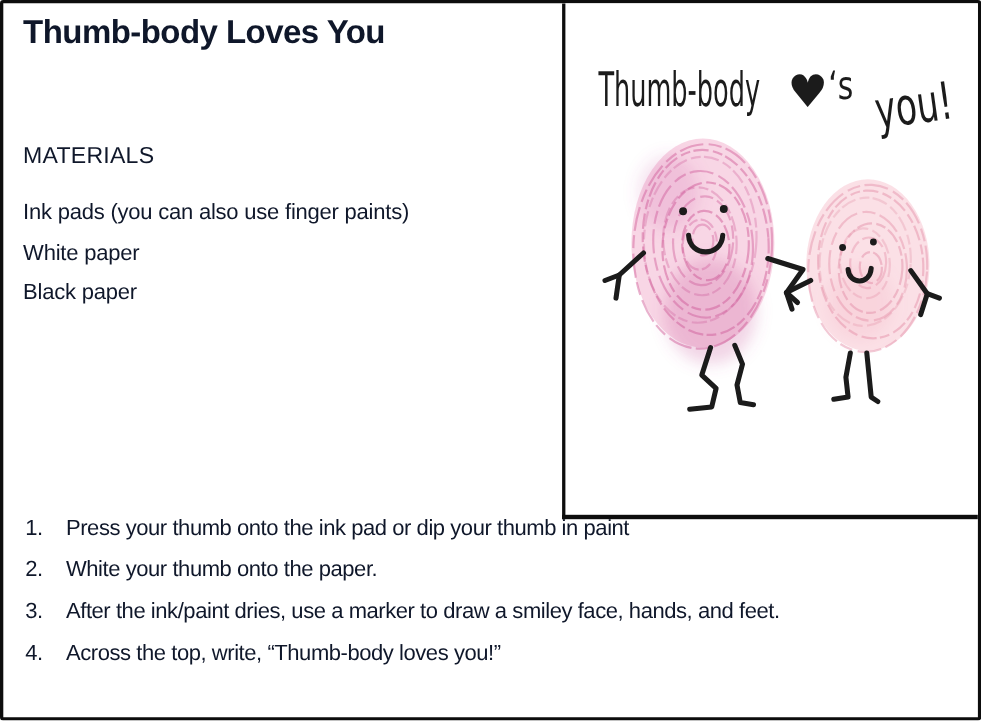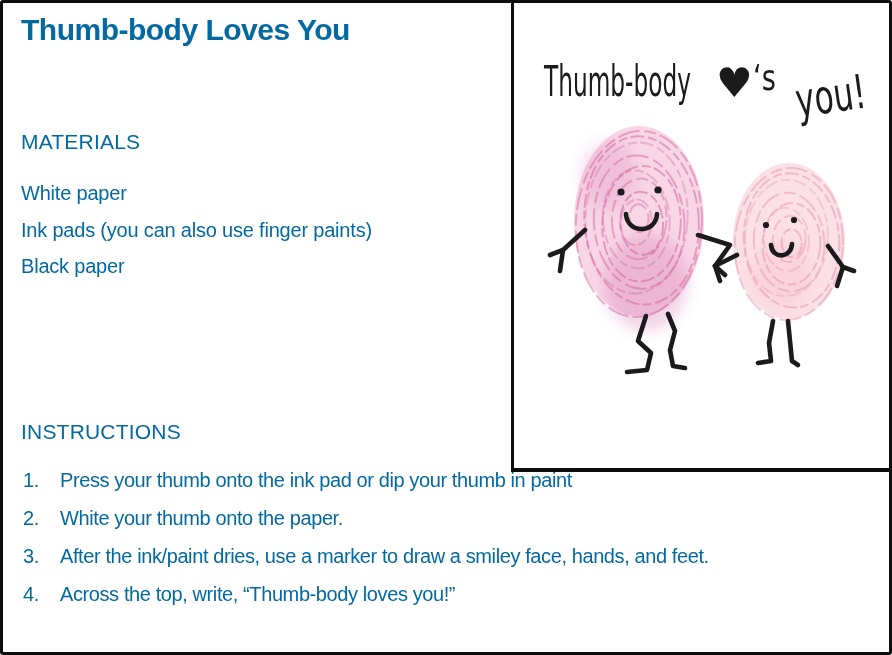--- a/index.html
+++ b/index.html
@@ -4,21 +4,21 @@
 <style>
   html,body { margin:0; padding:0; background:#fff; }
   .page {
     position:relative;
     width:892px; height:655px;
     box-sizing:border-box;
     background:#fff;
     border:3px solid #0d0d0d;
     border-radius:3px;
     font-family:"Liberation Sans", sans-serif;
-    color:#0369a1;
+    color:#0f172a;
     overflow:hidden;
   }
   .title {
     position:absolute; left:18px; top:10px; margin:0;
     font-size:30px; font-weight:bold; letter-spacing:-0.5px;
   }
   .heading {
     position:absolute; left:18px;
     font-size:21px; font-weight:normal; letter-spacing:0.2px;
   }
@@ -41,26 +41,25 @@
 </head>
 <body>
 
 <div class="page">
 
   <h1 class="title">Thumb-body Loves You</h1>
 
   <div class="heading materials-heading">MATERIALS</div>
 
   <div class="materials-list">
+    <div class="mat-item">Ink pads (you can also use finger paints)</div>
     <div class="mat-item">White paper</div>
-    <div class="mat-item">Ink pads (you can also use finger paints)</div>
     <div class="mat-item">Black paper</div>
   </div>
 
-  <div class="heading instructions-heading">INSTRUCTIONS</div>
 
   <div class="steps">
     <div class="step">
       <span class="step-num">1.</span>
       <span class="step-text">Press your thumb onto the ink pad or dip your thumb in paint</span>
     </div>
     <div class="step">
       <span class="step-num">2.</span>
       <span class="step-text">White your thumb onto the paper.</span>
     </div>

